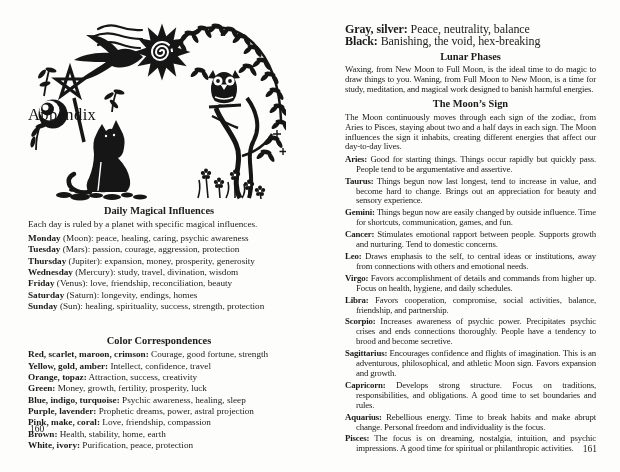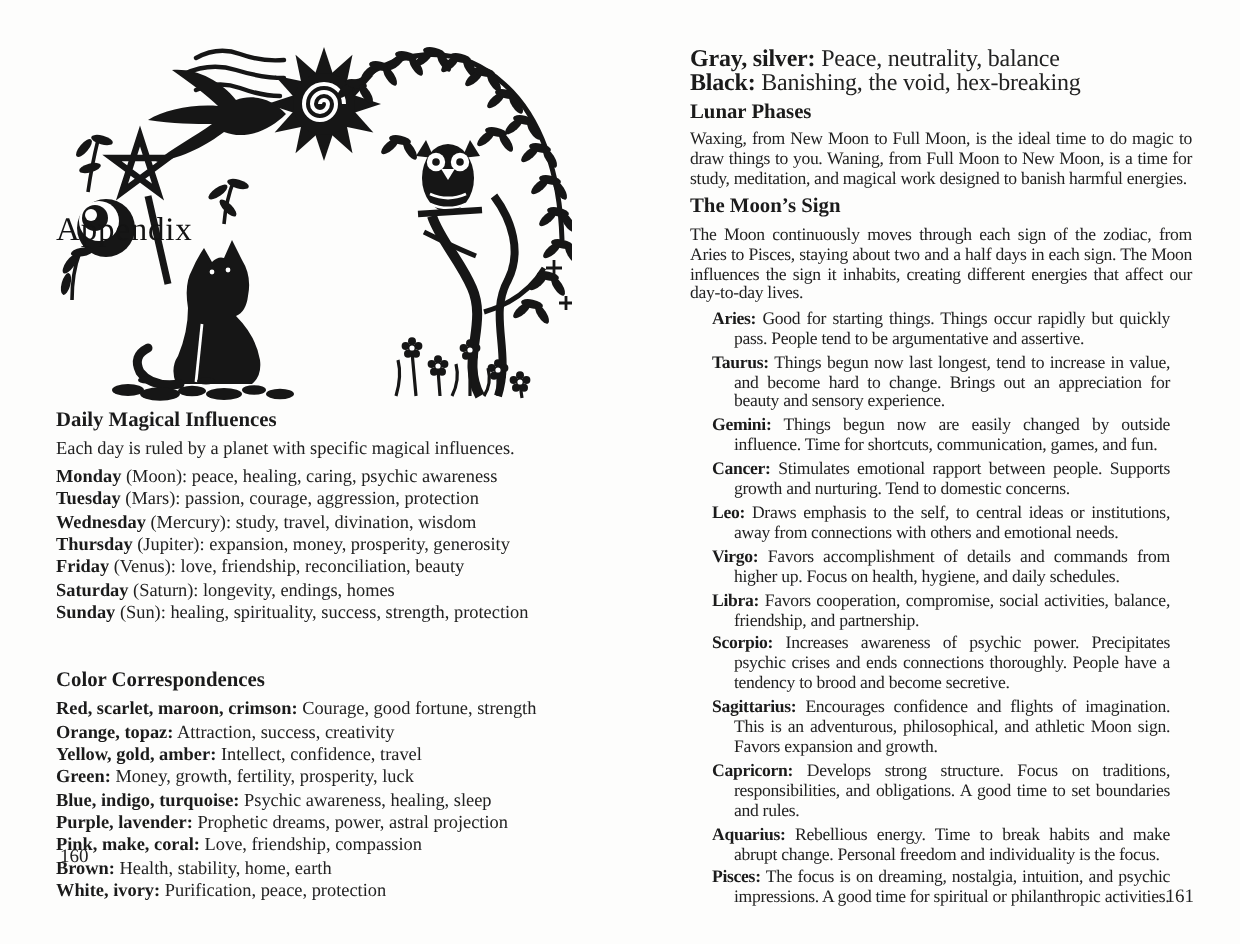--- a/index.html
+++ b/index.html
@@ -6,35 +6,35 @@
   body{width:620px;height:472px;background:#fdfdfc;overflow:hidden;
        font-family:"Liberation Serif","DejaVu Serif",serif;color:#222}
   .spread{position:relative;width:620px;height:472px;background:#fdfdfc}
 
   
   .left-page{position:absolute;left:28px;top:0;width:262px;height:472px}
   .illo{position:relative;width:258px;height:194px;margin-top:8px}
   .illo svg{display:block}
   .appendix-title{position:absolute;left:0;right:0;top:97px;
        font-size:16.5px;letter-spacing:.4px;color:#141414}
-  .heading{font-weight:bold;text-align:left;font-size:10.4px;color:#1b1b1b;
+  .heading{font-weight:bold;text-align:center;font-size:10.4px;color:#1b1b1b;
        line-height:12px;margin:3px 0 2px}
   .heading.space-above{margin-top:23px}
   .intro{font-size:9.2px;line-height:11px;margin-bottom:3px}
   .ln{font-size:9.2px;line-height:11.35px;white-space:nowrap}
   b{font-weight:bold;color:#1b1b1b}
 
   
   .right-page{position:absolute;left:345px;top:24px;width:251px}
   .right-page .ln{font-size:12px;line-height:11.5px;letter-spacing:-0.1px}
   .para{font-size:8.8px;line-height:9.9px;letter-spacing:-0.15px;
        text-align:justify;margin:0 0 2.5px}
   .right-page .heading{margin:3.5px 0 2.5px}
   .sign{font-size:8.8px;line-height:9.9px;letter-spacing:-0.15px;text-align:justify;
-       padding-left:11px;text-indent:-11px;margin:0 11px 2px}
+       padding-left:11px;text-indent:-11px;margin:0 0 2px}
 
   .folio{position:absolute;font-size:9.5px;color:#222}
   .folio-left{left:30px;top:424px}
   .folio-right{right:23px;top:444px}
 </style>
 </head>
 <body>
 
 <div class="spread">
 
@@ -189,33 +189,33 @@
       </svg>
       <div class="appendix-title">Appendix</div>
     </div>
 
     <div class="heading">Daily Magical Influences</div>
     <div class="intro">Each day is ruled by a planet with specific magical influences.</div>
 
     <div>
       <div class="ln"><b>Monday</b><span> (Moon): peace, healing, caring, psychic awareness</span></div>
       <div class="ln"><b>Tuesday</b><span> (Mars): passion, courage, aggression, protection</span></div>
+      <div class="ln"><b>Thursday</b><span> (Jupiter): expansion, money, prosperity, generosity</span></div>
       <div class="ln"><b>Wednesday</b><span> (Mercury): study, travel, divination, wisdom</span></div>
-      <div class="ln"><b>Thursday</b><span> (Jupiter): expansion, money, prosperity, generosity</span></div>
       <div class="ln"><b>Friday</b><span> (Venus): love, friendship, reconciliation, beauty</span></div>
       <div class="ln"><b>Saturday</b><span> (Saturn): longevity, endings, homes</span></div>
       <div class="ln"><b>Sunday</b><span> (Sun): healing, spirituality, success, strength, protection</span></div>
     </div>
 
     <div class="heading space-above">Color Correspondences</div>
 
     <div>
       <div class="ln"><b>Red, scarlet, maroon, crimson:</b><span> Courage, good fortune, strength</span></div>
+      <div class="ln"><b>Yellow, gold, amber:</b><span> Intellect, confidence, travel</span></div>
       <div class="ln"><b>Orange, topaz:</b><span> Attraction, success, creativity</span></div>
-      <div class="ln"><b>Yellow, gold, amber:</b><span> Intellect, confidence, travel</span></div>
       <div class="ln"><b>Green:</b><span> Money, growth, fertility, prosperity, luck</span></div>
       <div class="ln"><b>Blue, indigo, turquoise:</b><span> Psychic awareness, healing, sleep</span></div>
       <div class="ln"><b>Purple, lavender:</b><span> Prophetic dreams, power, astral projection</span></div>
       <div class="ln"><b>Pink, make, coral:</b><span> Love, friendship, compassion</span></div>
       <div class="ln"><b>Brown:</b><span> Health, stability, home, earth</span></div>
       <div class="ln"><b>White, ivory:</b><span> Purification, peace, protection</span></div>
     </div>
   </div>
 
   <div class="right-page">

